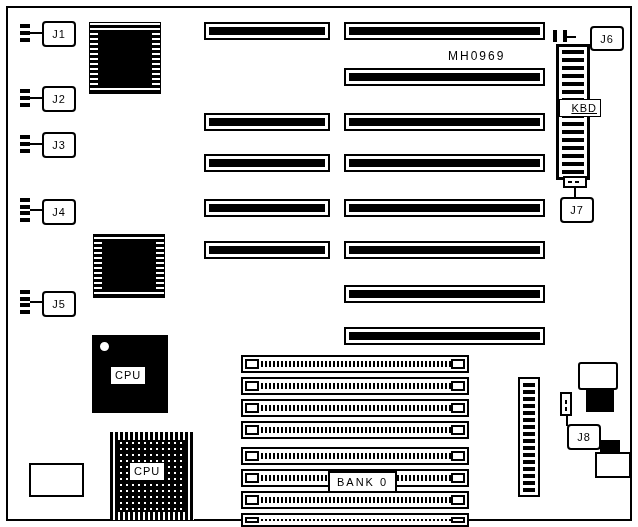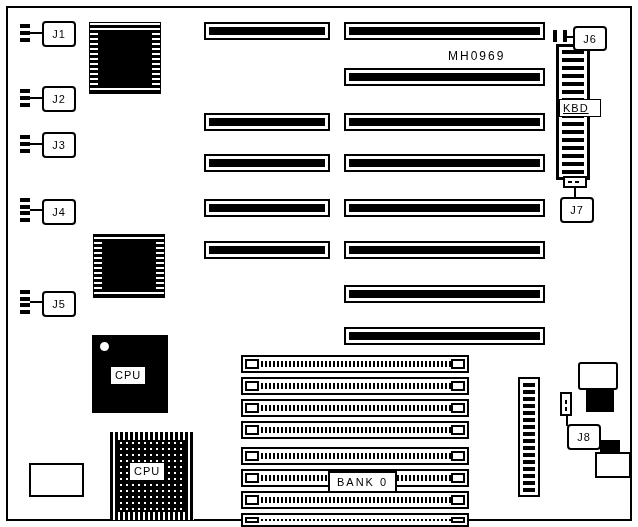--- a/index.html
+++ b/index.html
@@ -274,29 +274,29 @@
   <div class="abs slot" style="left:344px; top:68px; width:201px; height:18px;"></div>
   <div class="abs slot" style="left:344px; top:113px; width:201px; height:18px;"></div>
   <div class="abs slot" style="left:344px; top:154px; width:201px; height:18px;"></div>
   <div class="abs slot" style="left:344px; top:199px; width:201px; height:18px;"></div>
   <div class="abs slot" style="left:344px; top:241px; width:201px; height:18px;"></div>
   <div class="abs slot" style="left:344px; top:285px; width:201px; height:18px;"></div>
   <div class="abs slot" style="left:344px; top:327px; width:201px; height:18px;"></div>
 
   <div class="abs kbd" style="left:556px; top:44px; width:34px; height:136px;">
     <div class="inner"></div>
-    <div class="kbd-label" style="left:0px; top:52px; width:34px; text-align:left;text-decoration:underline;">KBD</div>
+    <div class="kbd-label" style="left:0px; top:52px; width:34px; text-align:right;text-decoration:underline;">KBD</div>
   </div>
 
   <div class="abs jmp-pins" style="left:553px; top:30px; height:12px; flex-direction:row; width:14px; justify-content:space-between;">
     <i style="width:4px;height:12px;"></i>
       <i style="width:4px;height:12px;"></i>
   </div>
   <div class="lead" style="left:566px; top:36px; width:10px;"></div>
-  <div class="callout" style="left:573px; top:26px; width:30px; height:21px;">J6</div>
+  <div class="callout" style="left:590px; top:26px; width:30px; height:21px;">J6</div>
 
   <div class="abs pinhdr" style="left:563px; top:176px; width:24px; height:12px;">
     <div class="teeth-h"></div>
   </div>
   <div class="lead" style="left:574px; top:188px; width:2px; height:10px; background:#000;"></div>
   <div class="callout" style="left:560px; top:197px; width:30px; height:22px;">J7</div>
 
   <div class="abs simm" style="left:241px; top:355px; width:228px; height:18px;">
     <div class="ear-l"></div>
       <div class="teeth"></div>

